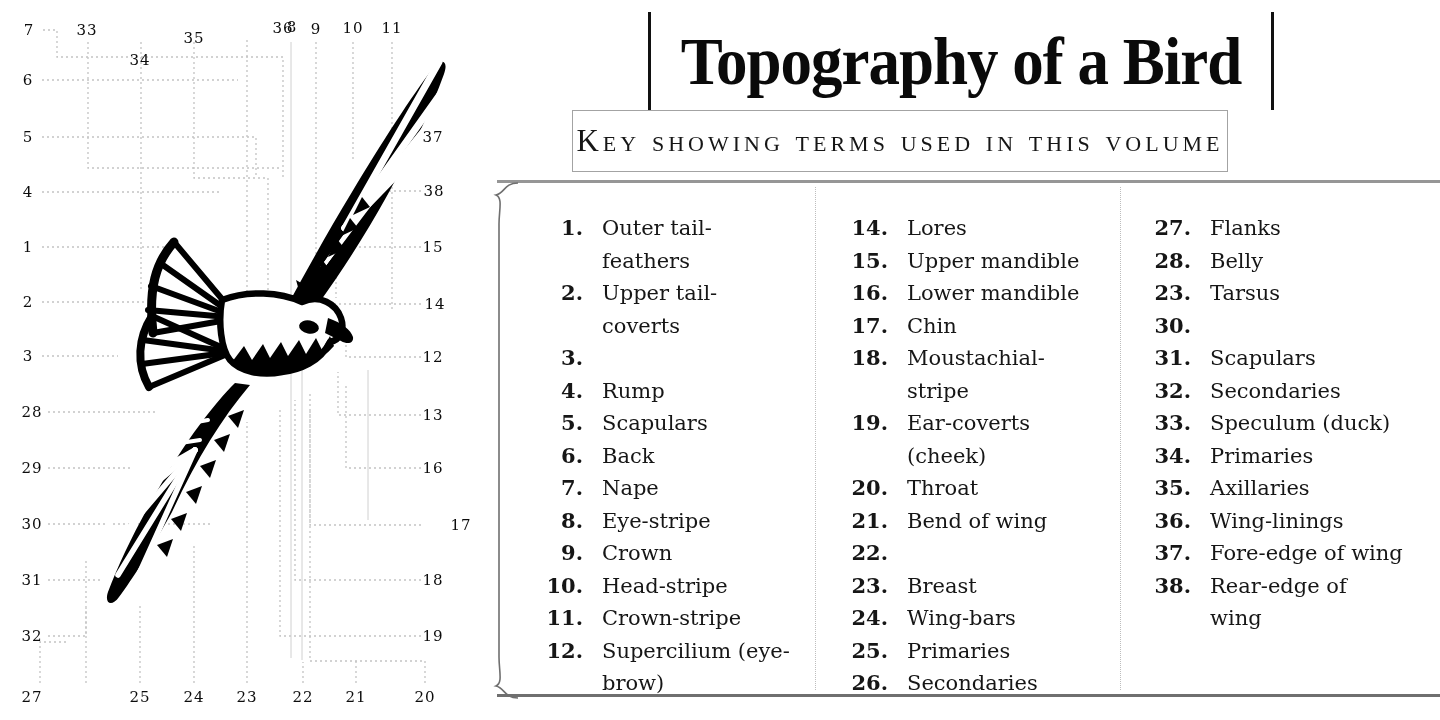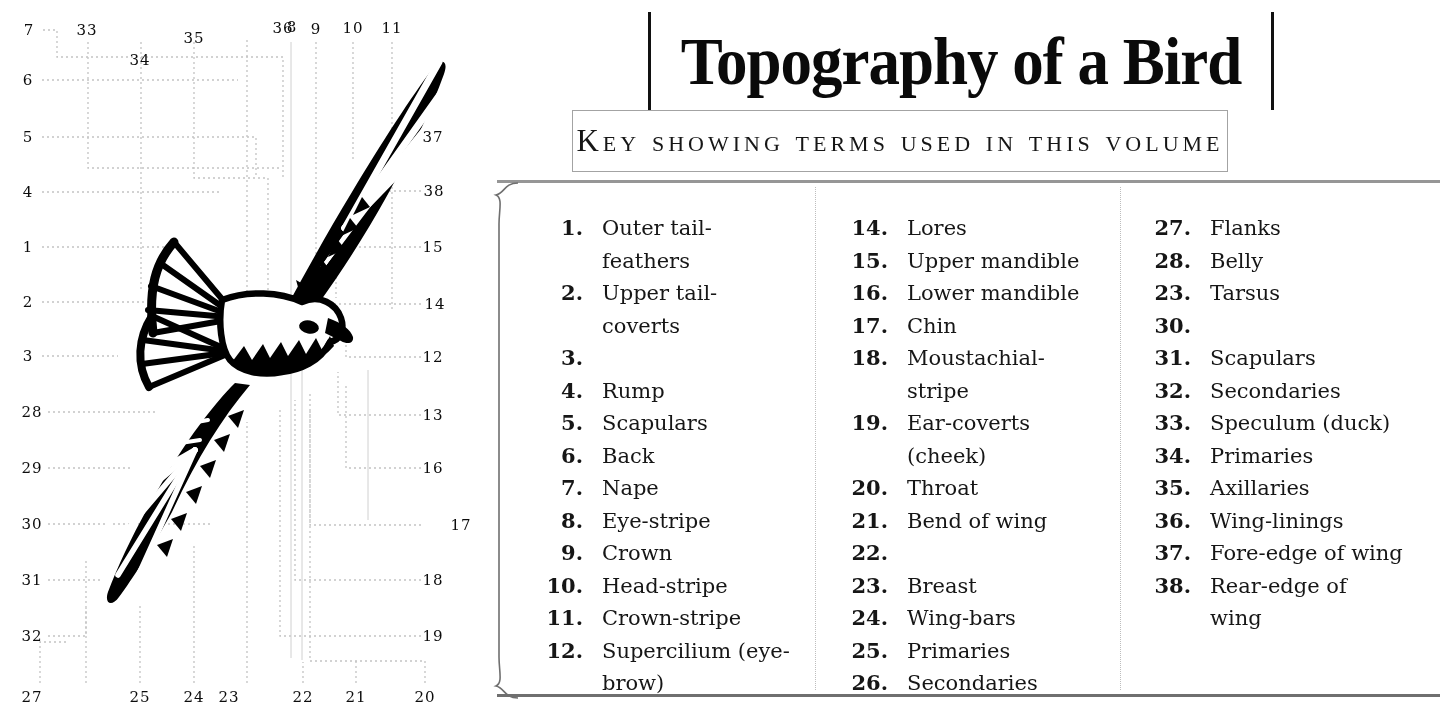--- a/index.html
+++ b/index.html
@@ -204,21 +204,21 @@
         <span class="dlabel" style="left: 435px; top: 304px;">14</span>
         <span class="dlabel" style="left: 433px; top: 357px;">12</span>
         <span class="dlabel" style="left: 433px; top: 415px;">13</span>
         <span class="dlabel" style="left: 433px; top: 468px;">16</span>
         <span class="dlabel" style="left: 433px; top: 525px; margin-left: 28px;">17</span>
         <span class="dlabel" style="left: 433px; top: 580px;">18</span>
         <span class="dlabel" style="left: 433px; top: 636px;">19</span>
         <span class="dlabel" style="left: 86px; top: 697px; margin-top: 32px;">26</span>
         <span class="dlabel" style="left: 140px; top: 697px;">25</span>
         <span class="dlabel" style="left: 194px; top: 697px;">24</span>
-        <span class="dlabel" style="left: 229px; top: 697px;">23</span>
+        <span class="dlabel" style="left: 247px; top: 697px;">23</span>
         <span class="dlabel" style="left: 303px; top: 697px;">22</span>
         <span class="dlabel" style="left: 356px; top: 697px;">21</span>
         <span class="dlabel" style="left: 425px; top: 697px;">20</span>
       </div>
   </div>
 
   <div class="title-row">
     <span class="tbar"></span>
     <h1>Topography of a Bird</h1>
     <span class="tbar"></span>

